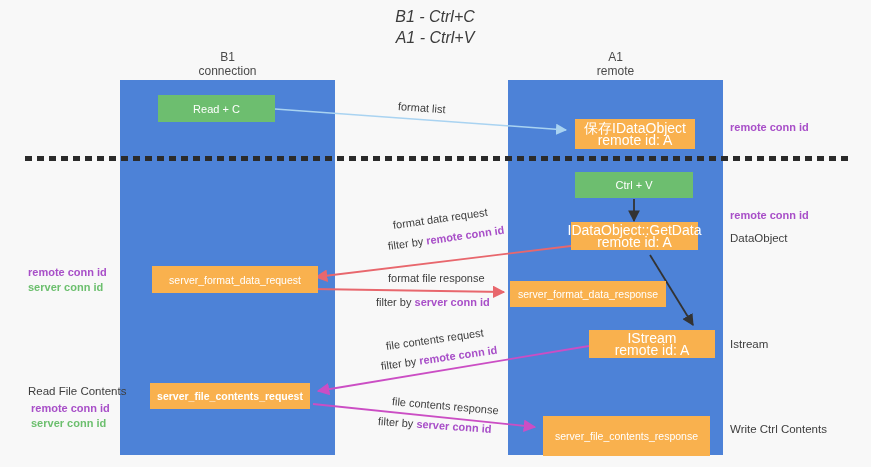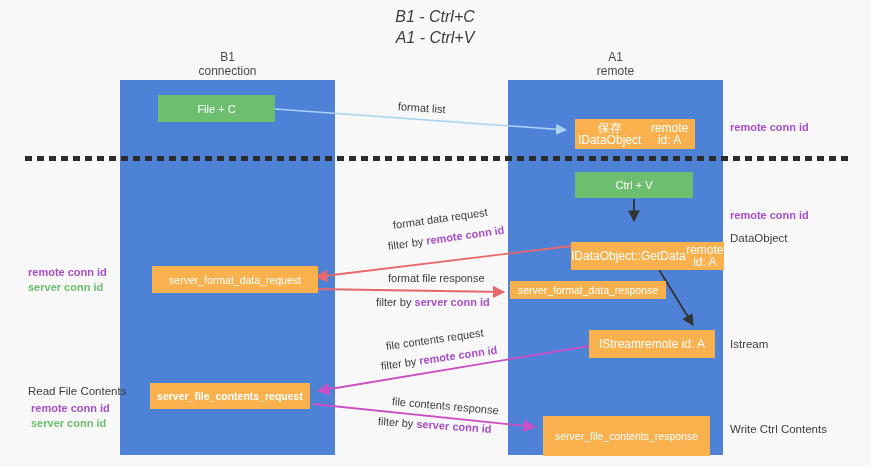--- a/index.html
+++ b/index.html
@@ -21,21 +21,21 @@
   }
   .lane {
     background:#4d82d7; top:80px; height:375px; width:215px;
   }
   .box {
     display:flex; align-items:center; justify-content:center;
     text-align:center; color:#ffffff;
   }
   .green { background:#6dbe6f; font-size:11px; }
   .orange { background:#f9b14e; }
-  .two-line { font-size:12px; line-height:12.5px; }
+  .two-line { flex-direction:column; font-size:14px; line-height:12.5px; }
   .one-line { font-size:10.5px; }
   .dashed-line {
     left:25px; top:156px; width:827px; height:5px;
     background:repeating-linear-gradient(90deg,#2b2b2b 0 7px, transparent 7px 12px);
   }
   .lbl { font-size:11px; white-space:nowrap; }
   .lbl-b { font-size:11.5px; white-space:nowrap; color:#3d3d3d; }
   .purple { color:#a84fc8; font-weight:bold; }
   .greentx { color:#6cbf6e; font-weight:bold; }
   .rot-neg { transform:rotate(-8deg); transform-origin:left center; }
@@ -83,42 +83,42 @@
   <line x1="275" y1="109" x2="566" y2="130" stroke="#a9d3f1" stroke-width="1.6" marker-end="url(#mk-blue)"></line>
   <line x1="634" y1="199" x2="634" y2="221" stroke="#333333" stroke-width="1.8" marker-end="url(#mk-black)"></line>
   <line x1="650" y1="255" x2="693" y2="325" stroke="#333333" stroke-width="1.8" marker-end="url(#mk-black)"></line>
   <line x1="571" y1="246" x2="316" y2="277" stroke="#e8676d" stroke-width="1.8" marker-end="url(#mk-red)"></line>
   <line x1="313" y1="289" x2="504" y2="292" stroke="#e8676d" stroke-width="1.8" marker-end="url(#mk-red)"></line>
   <line x1="589" y1="346" x2="318" y2="391" stroke="#cb4ec4" stroke-width="1.8" marker-end="url(#mk-magenta)"></line>
   <line x1="313" y1="404" x2="535" y2="427" stroke="#cb4ec4" stroke-width="1.8" marker-end="url(#mk-magenta)"></line>
 </svg>
 
 <div class="abs box green" style="left:158px; top:95px; width:117px; height:27px;">
-  <span>File + C</span>
+  <span>Read + C</span>
 </div>
 
 <div class="abs box orange two-line" style="left:575px; top:119px; width:120px; height:30px;">
   <span>保存IDataObject</span>
   <span>remote id: A</span>
 </div>
 
 <div class="abs box green" style="left:575px; top:172px; width:118px; height:26px;">
   <span>Ctrl + V</span>
 </div>
 
-<div class="abs box orange two-line" style="left:571px; top:242px; width:153px; height:28px;">
+<div class="abs box orange two-line" style="left:571px; top:222px; width:127px; height:28px;">
   <span>IDataObject::GetData</span>
   <span>remote id: A</span>
 </div>
 
 <div class="abs box orange one-line" style="left:152px; top:266px; width:166px; height:27px;">
   <span>server_format_data_request</span>
 </div>
 
-<div class="abs box orange one-line" style="left:510px; top:281px; width:156px; height:18px;">
+<div class="abs box orange one-line" style="left:510px; top:281px; width:156px; height:26px;">
   <span>server_format_data_response</span>
 </div>
 
 <div class="abs box orange two-line" style="left:589px; top:330px; width:126px; height:28px;">
   <span>IStream</span>
   <span>remote id: A</span>
 </div>
 
 <div class="abs box orange one-line" style="left:150px; top:383px; width:160px; height:26px;font-weight:bold;">
   <span>server_file_contents_request</span>

